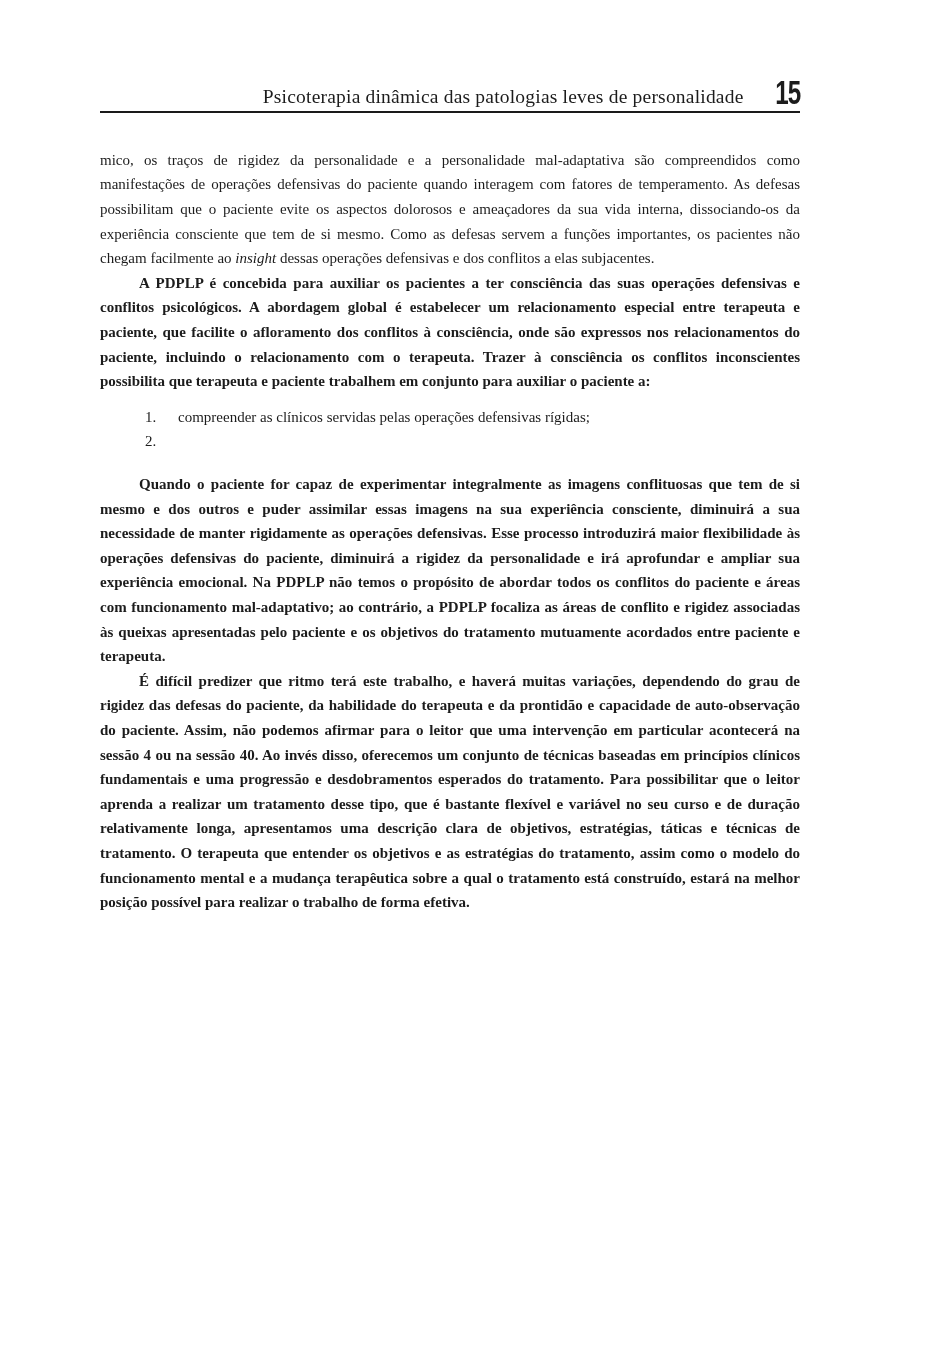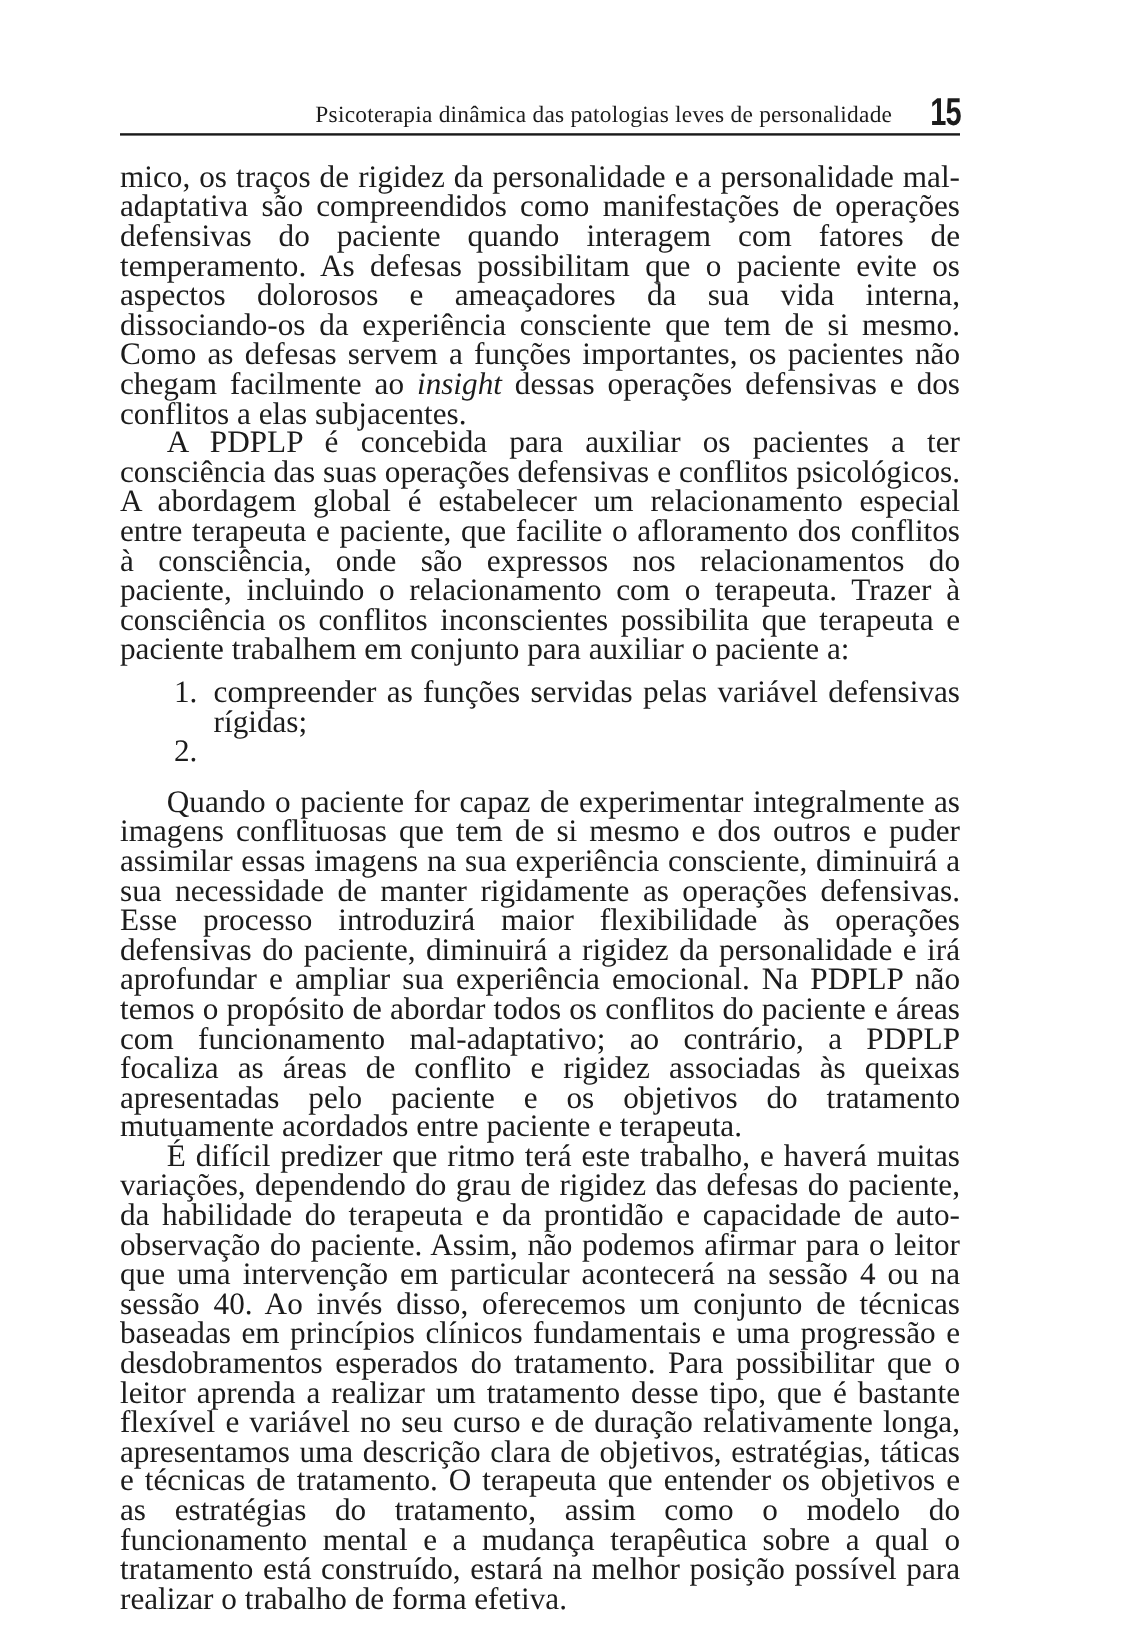--- a/index.html
+++ b/index.html
@@ -43,31 +43,32 @@
     font-size: 31px;
     line-height: 0.9;
     margin-left: 24px;
     display: inline-block;
     transform: scale(0.78, 1.05);
     transform-origin: right bottom;
     letter-spacing: -1px;
   }
   
   .body-text {
-    margin-top: 23px;
-    font-size: 26px;
+    margin-top: 35px;
+    font-size: 15px;
     line-height: 24.6px;
     text-align: justify;
   }
   .para {
     margin: 0;
     padding: 0;
   }
   .para.indent {
     text-indent: 39px;
+    font-weight: bold;
   }
   .para em {
     font-style: italic;
   }
   
   .list {
     margin: 11px 0 18px 0;
   }
   .list-item {
     display: flex;
@@ -96,21 +97,21 @@
 
     <div class="body-text">
 
       <p class="para"><span>mico, os traços de rigidez da personalidade e a personalidade mal-adaptativa são compreendidos como manifestações de operações defensivas do paciente quando interagem com fatores de temperamento. As defesas possibilitam que o paciente evite os aspectos dolorosos e ameaçadores da sua vida interna, dissociando-os da experiência consciente que tem de si mesmo. Como as defesas servem a funções importantes, os pacientes não chegam facilmente ao </span><em>insight</em><span> dessas operações defensivas e dos conflitos a elas subjacentes.</span></p>
 
       <p class="para indent">A PDPLP é concebida para auxiliar os pacientes a ter consciência das suas operações defensivas e conflitos psicológicos. A abordagem global é estabelecer um relacionamento especial entre terapeuta e paciente, que facilite o afloramento dos conflitos à consciência, onde são expressos nos relacionamentos do paciente, incluindo o relacionamento com o terapeuta. Trazer à consciência os conflitos inconscientes possibilita que terapeuta e paciente trabalhem em conjunto para auxiliar o paciente a:</p>
 
       <div class="list">
         <div class="list-item">
           <span class="list-num">1.</span>
-          <span class="list-text">compreender as funções servidas pelas variável defensivas rígidas;</span>
+          <span class="list-text">compreender as clínicos servidas pelas operações defensivas rígidas;</span>
         </div>
         <div class="list-item">
           <span class="list-num">2.</span>
         </div>
       </div>
 
       <p class="para indent">Quando o paciente for capaz de experimentar integralmente as imagens conflituosas que tem de si mesmo e dos outros e puder assimilar essas imagens na sua experiência consciente, diminuirá a sua necessidade de manter rigidamente as operações defensivas. Esse processo introduzirá maior flexibilidade às operações defensivas do paciente, diminuirá a rigidez da personalidade e irá aprofundar e ampliar sua experiência emocional. Na PDPLP não temos o propósito de abordar todos os conflitos do paciente e áreas com funcionamento mal-adaptativo; ao contrário, a PDPLP focaliza as áreas de conflito e rigidez associadas às queixas apresentadas pelo paciente e os objetivos do tratamento mutuamente acordados entre paciente e terapeuta.</p>
 
       <p class="para indent">É difícil predizer que ritmo terá este trabalho, e haverá muitas variações, dependendo do grau de rigidez das defesas do paciente, da habilidade do terapeuta e da prontidão e capacidade de auto-observação do paciente. Assim, não podemos afirmar para o leitor que uma intervenção em particular acontecerá na sessão 4 ou na sessão 40. Ao invés disso, oferecemos um conjunto de técnicas baseadas em princípios clínicos fundamentais e uma progressão e desdobramentos esperados do tratamento. Para possibilitar que o leitor aprenda a realizar um tratamento desse tipo, que é bastante flexível e variável no seu curso e de duração relativamente longa, apresentamos uma descrição clara de objetivos, estratégias, táticas e técnicas de tratamento. O terapeuta que entender os objetivos e as estratégias do tratamento, assim como o modelo do funcionamento mental e a mudança terapêutica sobre a qual o tratamento está construído, estará na melhor posição possível para realizar o trabalho de forma efetiva.</p>
 

